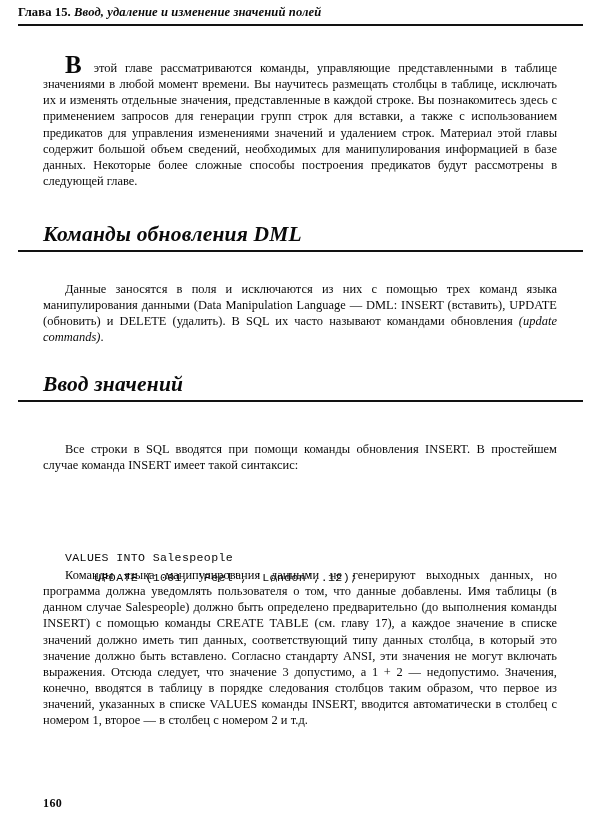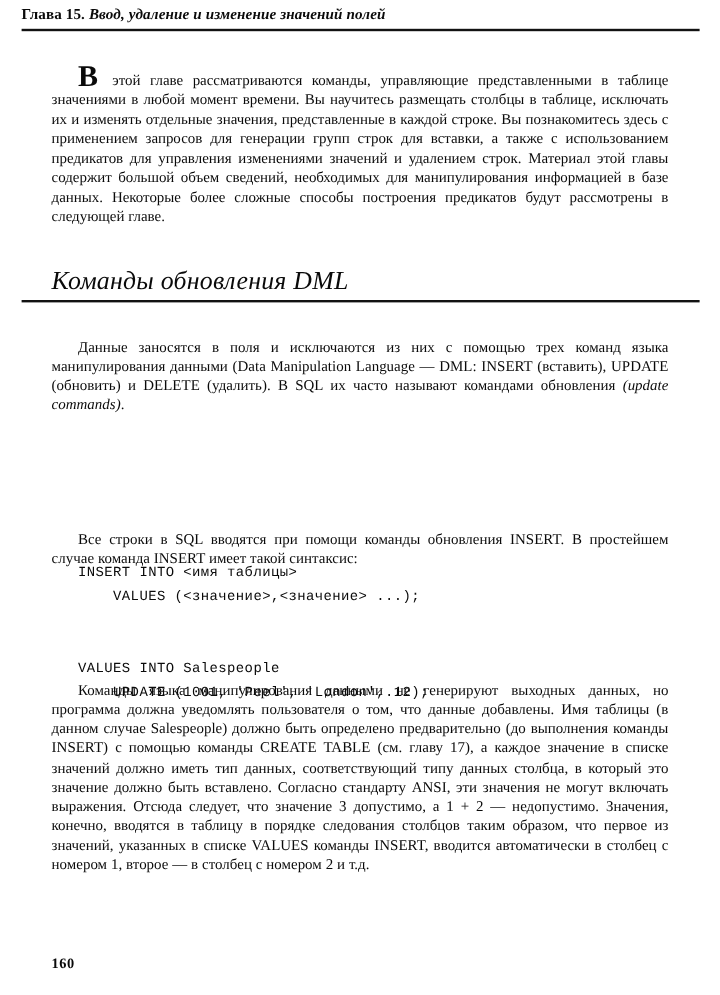--- a/index.html
+++ b/index.html
@@ -94,21 +94,21 @@
   
   .sec {
     position: absolute;
     left: 43px;
     width: 540px;
   }
   .sec h2 {
     margin: 0;
     font-size: 21.5px;
     font-style: italic;
-    font-weight: normal;
+    font-weight: bold;
     letter-spacing: 0.2px;
     line-height: 25px;
     white-space: nowrap;
   }
   .sec .rule {
     position: absolute;
     left: -25px;
     width: 565px;
     height: 2.3px;
     background: #121212;
@@ -152,29 +152,29 @@
 
   <div class="sec" style="top:222px;">
     <h2>Команды обновления DML</h2>
     <div class="rule" style="top:28px;"></div>
   </div>
 
   <div class="col" style="top:281px;">
     <p class="body"><span>Данные заносятся в поля и исключаются из них с помощью трех команд языка манипулирования данными (Data Manipulation Language — DML: INSERT (вставить), UPDATE (обновить) и DELETE (удалить). В SQL их часто называют командами обновления </span><i>(update commands)</i><span>.</span></p>
   </div>
 
+  <div class="sec" style="top:372px;">
+    <h2>Ввод значений</h2>
+    <div class="rule" style="top:28px;"></div>
+  </div>
 
   <div class="col" style="top:441px;">
     <p class="body">Все строки в SQL вводятся при помощи команды обновления INSERT. В простейшем случае команда INSERT имеет такой синтаксис:</p>
   </div>
 
-  <div class="col" style="top:468px; left:65px; width:492px;">
-    <pre class="code">INSERT INTO &lt;имя таблицы&gt;</pre>
-    <pre class="code">    VALUES (&lt;значение&gt;,&lt;значение&gt; ...);</pre>
-  </div>
 
 
   <div class="col" style="top:548px; left:65px; width:492px;">
     <pre class="code">VALUES INTO Salespeople</pre>
     <pre class="code">    UPDATE (1001, 'Peel', 'London',.12);</pre>
   </div>
 
   <div class="col" style="top:567px;">
     <p class="body">Команды языка манипулирования данными не генерируют выходных данных, но программа должна уведомлять пользователя о том, что данные добавлены. Имя таблицы (в данном случае Salespeople) должно быть определено предварительно (до выполнения команды INSERT) с помощью команды CREATE TABLE (см. главу 17), а каждое значение в списке значений должно иметь тип данных, соответствующий типу данных столбца, в который это значение должно быть вставлено. Согласно стандарту ANSI, эти значения не могут включать выражения. Отсюда следует, что значение 3 допустимо, а 1 + 2 — недопустимо. Значения, конечно, вводятся в таблицу в порядке следования столбцов таким образом, что первое из значений, указанных в списке VALUES команды INSERT, вводится автоматически в столбец с номером 1, второе — в столбец с номером 2 и т.д.</p>
   </div>

